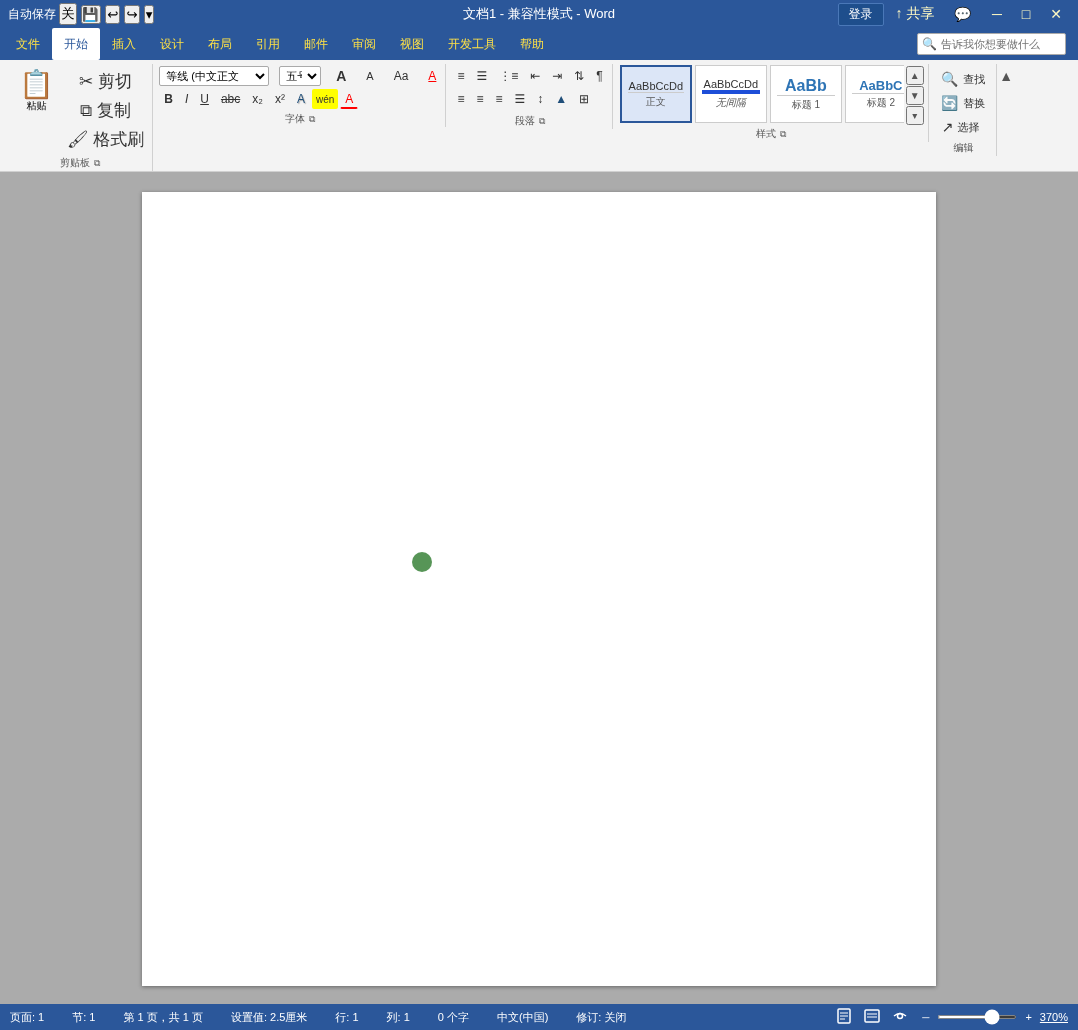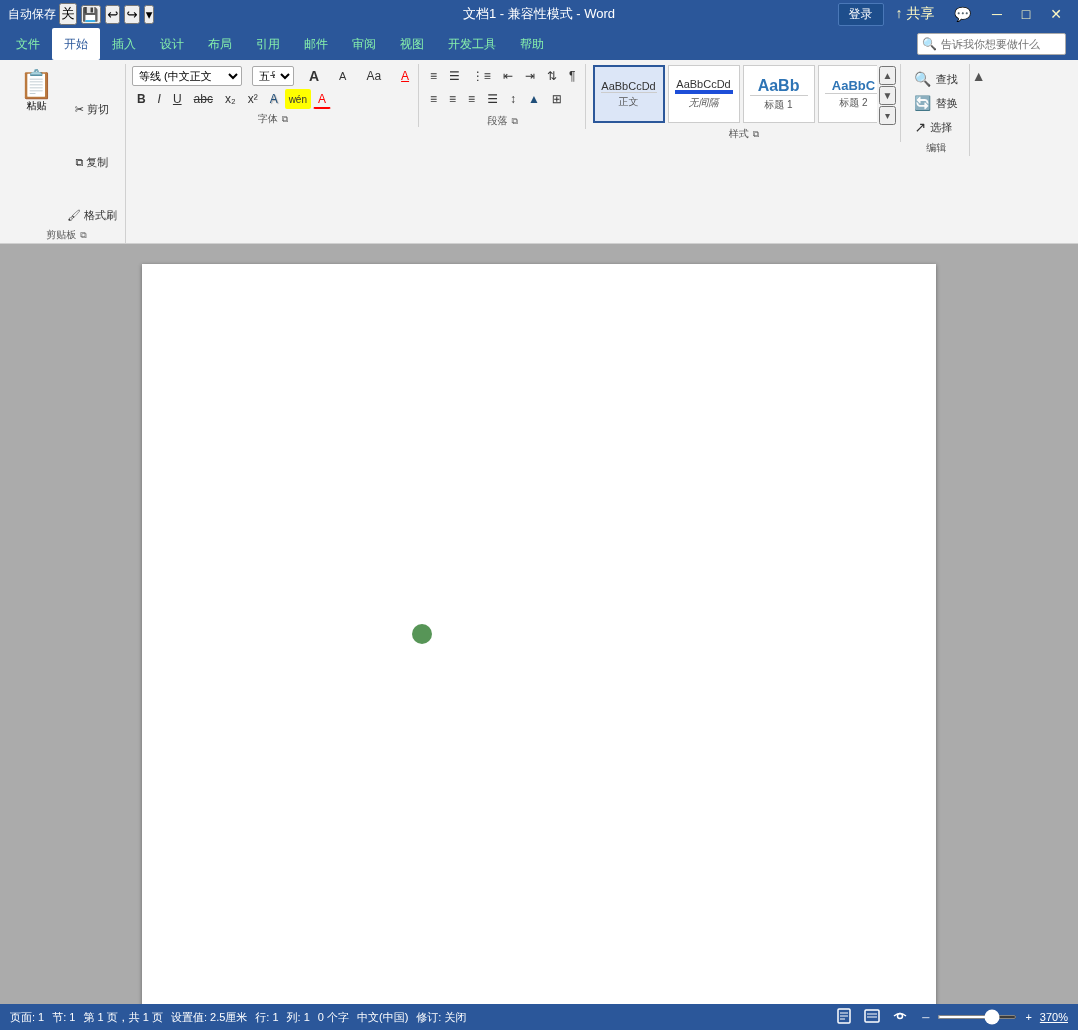--- a/index.html
+++ b/index.html
@@ -22,21 +22,21 @@
 
     
     #menubar {
       background: #2b579a;
       height: 32px;
       display: flex;
       align-items: stretch;
       padding: 0 4px;
     }
     .menu-item {
-      color: #86efac;
+      color: #fde047;
       font-size: 12px;
       padding: 0 12px;
       display: flex;
       align-items: center;
       cursor: pointer;
       border-radius: 2px;
     }
     .menu-item.active { background: white; color: #2b579a; }
 
     
@@ -47,21 +47,21 @@
       min-height: 100px;
     }
     .ribbon-row { display: flex; align-items: flex-start; gap: 2px; flex-wrap: nowrap; }
 
     
     .clipboard-group { display: flex; flex-direction: row; gap: 2px; align-items: flex-start; padding-top: 4px; }
     .paste-btn { display: flex; flex-direction: column; align-items: center; border: 1px solid transparent; border-radius: 2px; padding: 2px 6px; cursor: pointer; }
     .paste-btn .big-icon { font-size: 28px; line-height: 1; color: #1f497d; }
     .paste-btn .btn-label { font-size: 10px; }
     .clipboard-right { display: flex; flex-direction: column; gap: 2px; }
-    .small-btn { background: transparent; border: 1px solid transparent; border-radius: 2px; cursor: pointer; padding: 1px 3px; font-size: 11px; color: #333; margin-top: 32px; }
+    .small-btn { background: transparent; border: 1px solid transparent; border-radius: 2px; cursor: pointer; padding: 1px 3px; font-size: 17px; color: #333; }
 
     
     .font-row { display: flex; align-items: center; gap: 10px; margin-bottom: 2px; }
     .font-select {
       font-size: 11px;
       padding: 1px 2px;
       border: 1px solid #aaa;
       border-radius: 2px;
       background: white;
       cursor: pointer;
@@ -155,21 +155,21 @@
       display: flex;
       align-items: center;
       justify-content: space-between;
       padding: 0 10px;
       color: white;
       font-size: 11px;
       position: fixed;
       bottom: 0;
       width: 1078px;
     }
-    .status-left { display: flex; align-items: center; gap: 8px; }
+    .status-left { display: flex; align-items: center; gap: 28px; }
     .status-right { display: flex; align-items: center; gap: 8px; }
     .view-btn { background: transparent; border: none; color: white; cursor: pointer; font-size: 14px; padding: 0 2px; }
     .zoom-slider { width: 80px; height: 4px; accent-color: white; }
     .zoom-pct { color: white; font-size: 11px; text-decoration: underline; }
 
     
     .cursor-dot {
       width: 20px; height: 20px;
       background: #2d7a2d;
       border-radius: 50%;

